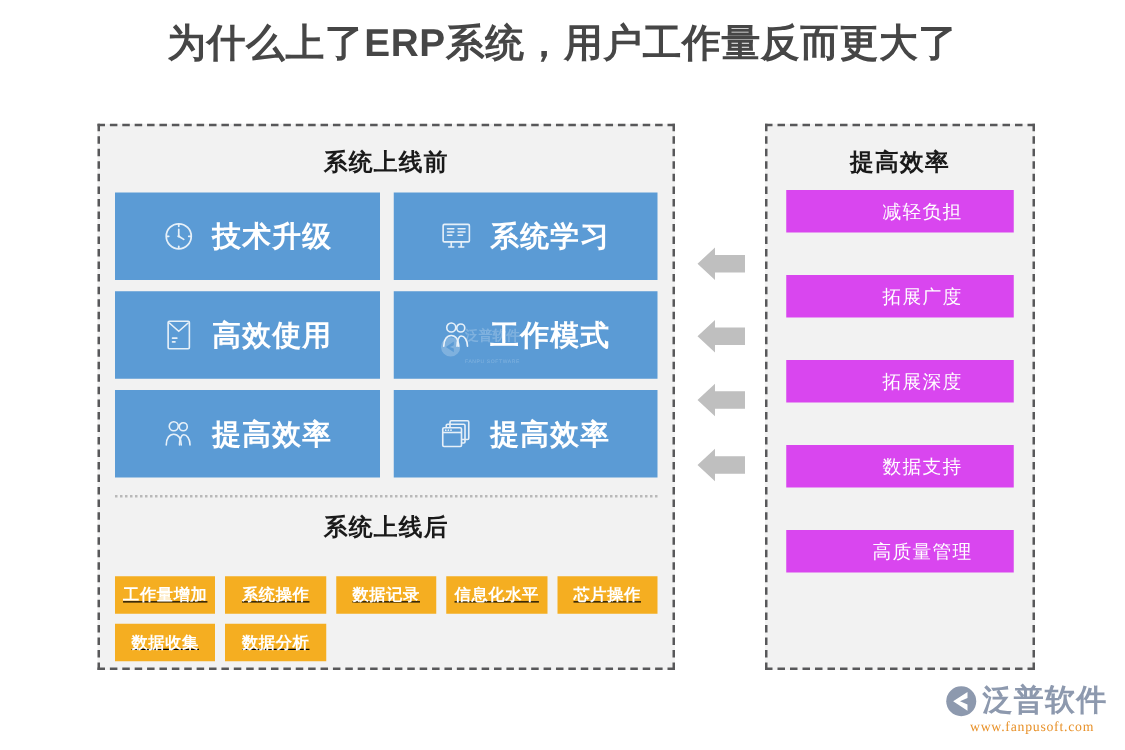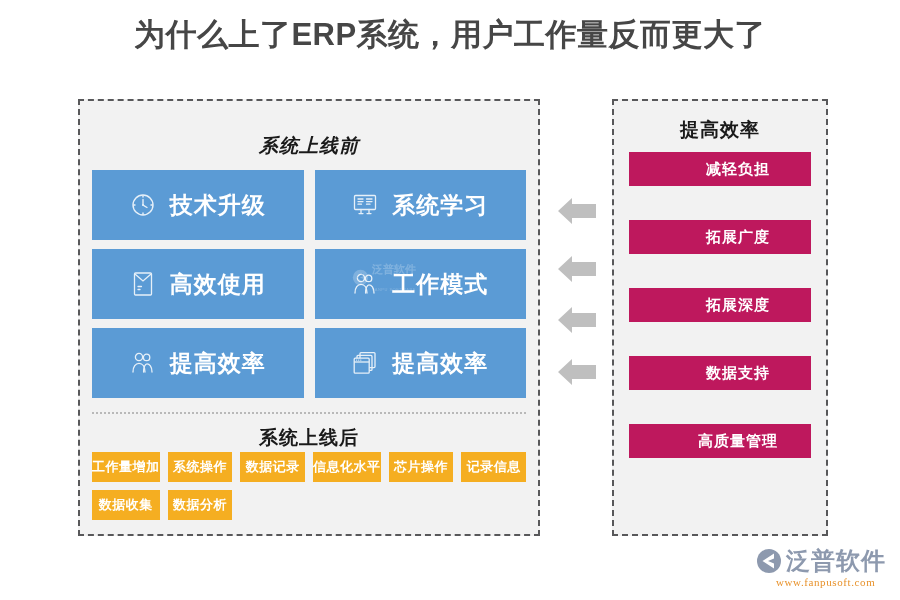--- a/index.html
+++ b/index.html
@@ -31,21 +31,21 @@
   }
   #left-panel{left:78px;top:99px;width:462px;height:437px;}
   #right-panel{left:612px;top:99px;width:216px;height:437px;}
 
   .panel-head{
     text-align:center;
     font-size:19px;font-weight:bold;
     color:#1a1a1a;
     letter-spacing:1px;
   }
-  #left-panel .panel-head{margin-top:32px;font-style:italic;}
+  #left-panel .panel-head{margin-top:16px;}
   #right-panel .panel-head{margin-top:16px;}
 
   
   .card-grid{
     margin:11px 12px 0 12px;
     display:grid;
     grid-template-columns:1fr 1fr;
     gap:9px 11px;
   }
   .bcard{
@@ -82,45 +82,46 @@
 
   
   .tag-head{
     text-align:center;
     font-size:19px;font-weight:bold;
     color:#1a1a1a;
     letter-spacing:1px;
     margin-top:11px;
   }
   .tag-grid{
-    margin:1px 12px 0 12px;
+    margin:26px 12px 0 12px;
     display:grid;
-    grid-template-columns:repeat(6,1fr);
+    grid-template-columns:repeat(5,1fr);
     gap:8px 8px;
+    text-decoration:underline;
   }
   .tag{
     background:#f5ae21;
     height:30px;
     display:flex;align-items:center;justify-content:center;
     color:#ffffff;
     font-size:13px;font-weight:bold;
     letter-spacing:.5px;
     white-space:nowrap;
     box-sizing:border-box;
   }
 
   
   .bar-list{margin:9px 15px 0 15px;}
   .bar{
-    background:#be185d;
+    background:#d946ef;
     height:34px;
     margin-bottom:34px;
     display:flex;align-items:center;justify-content:center;
     color:#ffffff;
-    font-size:15px;font-weight:bold;
+    font-size:15px;font-weight:normal;
     letter-spacing:1px;
     white-space:nowrap;
     padding-left:36px;
   }
   .bar:last-child{margin-bottom:0;}
 
   
   .arrow{
     position:absolute;
     width:40px;height:30px;
@@ -259,21 +260,20 @@
     <div class="divider"></div>
 
     <div class="tag-head">系统上线后</div>
 
     <div class="tag-grid">
       <div class="tag">工作量增加</div>
       <div class="tag">系统操作</div>
       <div class="tag">数据记录</div>
       <div class="tag">信息化水平</div>
       <div class="tag">芯片操作</div>
-      <div class="tag">记录信息</div>
       <div class="tag">数据收集</div>
       <div class="tag">数据分析</div>
     </div>
   </div>
 
   <div class="watermark">
     <svg width="17" height="17" viewBox="0 0 20 20">
       <circle cx="10" cy="10" r="9" fill="#ffffff"></circle>
       <path d="M13 5 L5.5 10 L13 15 L13 11.6 L9.2 10 L13 8.4 Z" fill="#5b9bd5"></path>
     </svg>

